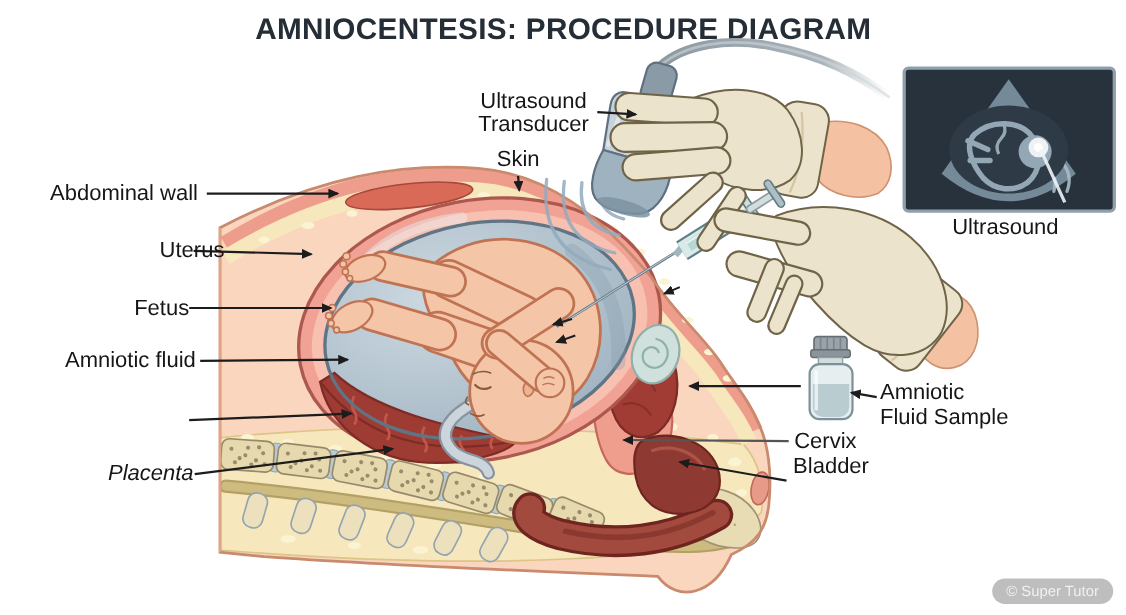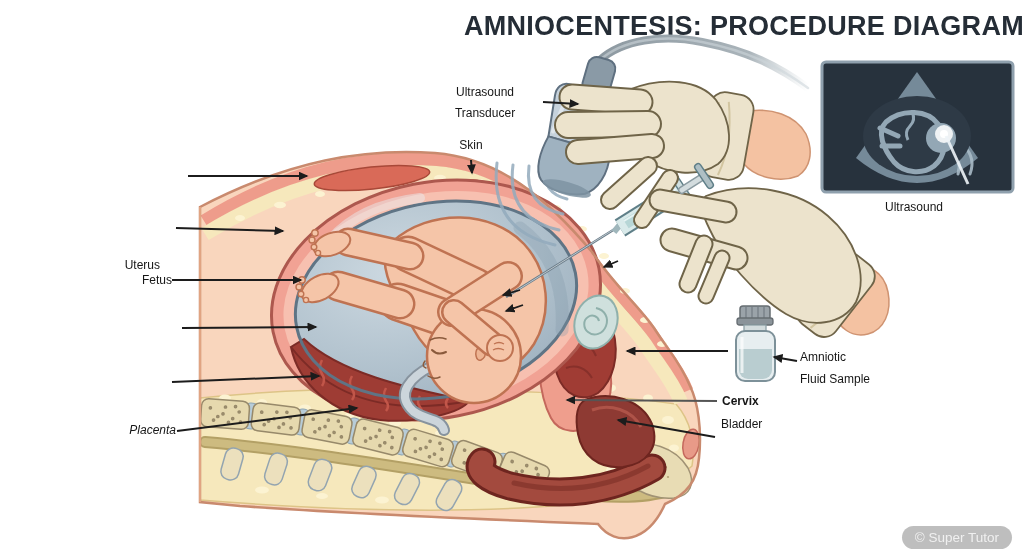--- a/index.html
+++ b/index.html
@@ -1,21 +1,21 @@
 <!DOCTYPE html>
 <html><head>
 <meta charset="utf-8">
 <style>
   html,body{margin:0;padding:0;background:#ffffff;}
   .stage{position:relative;width:1024px;height:559px;background:#fff;overflow:hidden;
          font-family:"Liberation Sans", sans-serif;}
-  .title{position:absolute;top:11px;left:0;width:100%;text-align:right;
+  .title{position:absolute;top:11px;left:0;width:100%;text-align:center;
          font-size:27px;font-weight:700;letter-spacing:.3px;color:#252d36;}
   svg.art{position:absolute;top:0;left:0;}
-  .lbl{position:absolute;font-size:12px;line-height:23px;color:#161616;white-space:nowrap;}
+  .lbl{position:absolute;font-size:20px;line-height:23px;color:#161616;white-space:nowrap;}
   .lbl.right-align{text-align:right;}
   .lbl.center{text-align:center;white-space:normal;line-height:21px;}
   .lbl.two-line{white-space:normal;line-height:22px;}
   .watermark{position:absolute;right:12px;bottom:10px;background:rgba(176,176,176,.82);
              color:#f0f0f0;font-size:13.5px;padding:4px 13px;border-radius:14px;}
 </style>
 </head>
 <body>
 
 <div class="stage">
@@ -422,35 +422,37 @@
       <line x1="177" y1="431" x2="357" y2="408" marker-end="url(#ah)"></line>
       <line x1="471" y1="160" x2="472" y2="173" marker-end="url(#ah)"></line>
       <line x1="543" y1="102" x2="578" y2="104" marker-end="url(#ah)"></line>
       <line x1="797" y1="361" x2="774" y2="357" marker-end="url(#ah)"></line>
       <line x1="728" y1="351" x2="627" y2="351" marker-end="url(#ah)"></line>
       <line x1="717" y1="401" x2="567" y2="400" stroke="#555555" marker-end="url(#ah)"></line>
       <line x1="715" y1="437" x2="618" y2="420" marker-end="url(#ah)"></line>
     </g>
   </svg>
 
-  <div class="lbl right-align" style="top:217px;right:864px;margin-top:37px;">Uterus</div>
+  <div class="lbl right-align" style="top:165px;right:844px;">Abdominal wall</div>
+  <div class="lbl right-align" style="top:217px;right:820px;">Uterus</div>
   <div class="lbl right-align" style="top:269px;right:852px;">Fetus</div>
+  <div class="lbl right-align" style="top:317px;right:846px;">Amniotic fluid</div>
   <div class="lbl right-align" style="top:419px;right:848px;font-style:italic;">Placenta</div>
 
   <div class="lbl center" style="top:82px;left:415px;width:140px;">
     <span>Ultrasound</span><br>
     <span>Transducer</span>
   </div>
   <div class="lbl center" style="top:135px;left:440px;width:62px;">Skin</div>
 
   <div class="lbl center" style="top:197px;left:828px;width:172px;">
     <span>Ultrasound</span><br>
   </div>
 
   <div class="lbl two-line" style="top:346px;left:800px;">
     <span>Amniotic</span><br>
     <span>Fluid Sample</span>
   </div>
-  <div class="lbl" style="top:390px;left:722px;font-weight:bold;">Cervix</div>
+  <div class="lbl" style="top:390px;left:722px;">Cervix</div>
   <div class="lbl" style="top:413px;left:721px;">Bladder</div>
 
   <div class="watermark">© Super Tutor</div>
 </div>
 
 </body></html>

